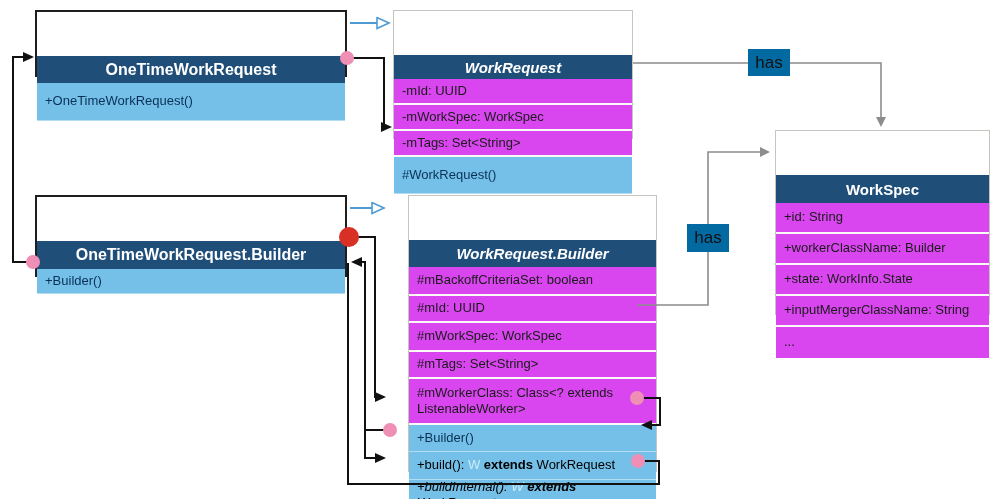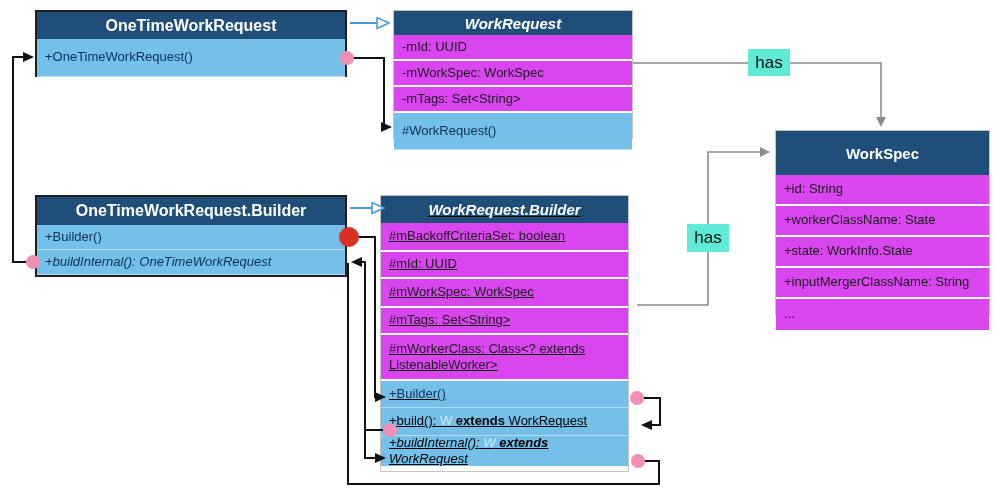--- a/index.html
+++ b/index.html
@@ -1,49 +1,49 @@
 <!DOCTYPE html>
 <html><head>
 <meta charset="utf-8">
 <style>
   html,body{margin:0;padding:0;background:#fff;}
   #stage{position:relative;width:1000px;height:499px;background:#fff;overflow:hidden;
          font-family:"Liberation Sans",sans-serif;}
   .classbox{position:absolute;display:flex;flex-direction:column;box-sizing:border-box;}
   .classbox .hdr{background:#1f4e79;color:#fff;font-weight:bold;display:flex;
-                 align-items:center;justify-content:center;flex:none;}
+                 align-items:center;justify-content:center;flex:none;margin-top:44px;}
   .classbox .hdr.it{font-style:italic;}
   .row{display:flex;align-items:center;padding:0 8px;box-sizing:border-box;flex:none;
        font-size:13px;color:#1a1a1a;background:#d946ef;border-bottom:2px solid #fbfaf7;line-height:1.25;}
   .row:last-child{border-bottom:none;}
   .row.hl{background:#74c0e8;color:#0a3055;border-bottom:1px solid rgba(255,255,255,.45);}
   .row.it{font-style:italic;}
   .darkborder{border:2px solid #1e1e1e;}
   .lightborder{border:1px solid #c6c4bf;}
   .navy{color:#000000;}
   .kw{color:#000000;font-weight:bold;}
   .tvar{color:#cfeaf9;}
   svg.wires{position:absolute;left:0;top:0;z-index:5;pointer-events:none;}
-  .haslabel{position:absolute;z-index:6;background:#5eead4;display:flex;align-items:center;
+  .haslabel{position:absolute;z-index:6;background:#0369a1;display:flex;align-items:center;
             justify-content:center;font-size:17px;color:#111;}
   
   #box-otwr{left:35px;top:10px;width:312px;height:67px;z-index:2;}
   #box-otwr .hdr{height:27px;font-size:16px;}
   #box-otwr .row{height:38px;}
   #box-wr{left:393px;top:10px;width:240px;height:129px;z-index:2;}
   #box-wr .hdr{height:24px;font-size:15px;}
   #box-wr .row{height:26px;}
   #box-wr .row.hl{height:37px;}
   #box-ws{left:775px;top:130px;width:215px;height:185px;z-index:2;}
-  #box-ws .hdr{height:44px;font-size:15px;}
+  #box-ws .hdr{height:28px;font-size:15px;}
   #box-ws .row{height:31px;}
   #box-otwrb{left:35px;top:195px;width:312px;height:82px;z-index:2;}
   #box-otwrb .hdr{height:28px;font-size:16px;}
   #box-otwrb .row{height:25px;}
-  #box-wrb{left:380px;top:195px;width:249px;height:277px;z-index:2;text-decoration:underline;}
+  #box-wrb{left:408px;top:195px;width:249px;height:277px;z-index:2;}
   #box-wrb .hdr{height:27px;font-size:15px;}
   #box-wrb .row{min-height:27px;}
 </style>
 </head>
 <body>
 
 <div id="stage">
 
   <div class="classbox darkborder" id="box-otwr">
     <div class="hdr">OneTimeWorkRequest</div>
@@ -67,40 +67,37 @@
         <span>#WorkRequest()</span>
       </div>
   </div>
 
   <div class="classbox lightborder" id="box-ws">
     <div class="hdr">WorkSpec</div>
     <div class="row">
         <span>+id: String</span>
       </div>
     <div class="row">
-        <span>+workerClassName: State</span>
+        <span>+workerClassName: Builder</span>
       </div>
     <div class="row">
         <span>+state: WorkInfo.State</span>
       </div>
     <div class="row">
         <span>+inputMergerClassName: String</span>
       </div>
     <div class="row">
         <span>...</span>
       </div>
   </div>
 
   <div class="classbox darkborder" id="box-otwrb">
     <div class="hdr">OneTimeWorkRequest.Builder</div>
     <div class="row hl">
         <span>+Builder()</span>
-      </div>
-    <div class="row hl it">
-        <span>+buildInternal(): OneTimeWorkRequest</span>
       </div>
   </div>
 
   <div class="classbox lightborder" id="box-wrb">
     <div class="hdr it">WorkRequest.Builder</div>
     <div class="row" style="height:29px">
         <span>#mBackoffCriteriaSet: boolean</span>
       </div>
     <div class="row" style="height:27px">
         <span>#mId: UUID</span>

